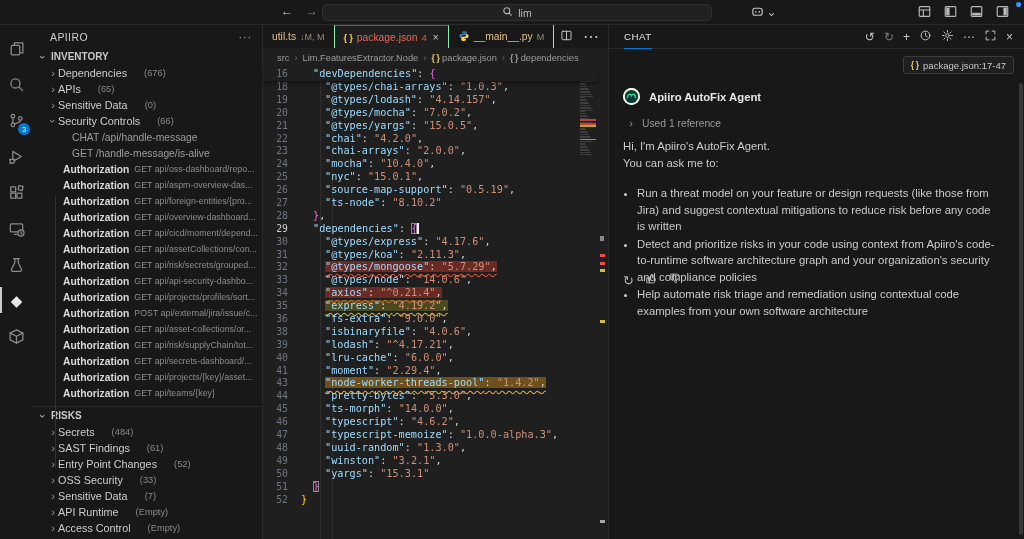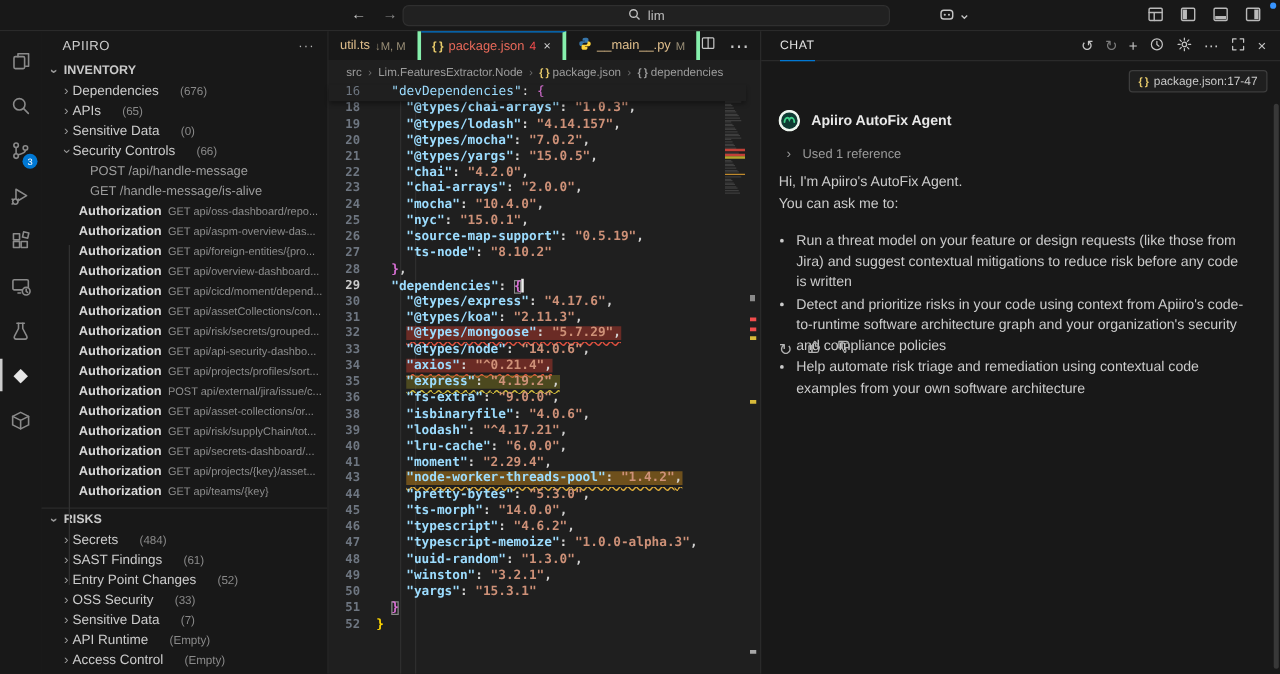--- a/index.html
+++ b/index.html
@@ -44,39 +44,39 @@
   .trow.lvl1{padding-left:15px;}
   .trow.child{padding-left:39px;color:#9d9d9d;font-size:10.3px;position:relative;}
   .trow.auth{padding:0 4px 0 30px;font-size:10.3px;}
   .auth-label{color:#dadada;font-weight:bold;margin-right:5px;}
   .auth-path{color:#8d8d8d;font-size:8.8px;overflow:hidden;text-overflow:ellipsis;}
   .guide{position:absolute;left:22px;top:131px;height:272px;width:1px;background:#313131;}
 
   
   .editor{position:absolute;left:263px;top:0;bottom:0;width:345px;background:#1f1f1f;}
   .tabs{position:absolute;left:0;top:0;right:0;height:23px;background:#181818;display:flex;}
-  .tab{display:flex;align-items:center;gap:4px;padding:0 9px;font-size:10.3px;color:#c0c0c0;border-right:3px solid #86efac;cursor:pointer;white-space:nowrap;}
+  .tab{display:flex;align-items:center;gap:4px;padding:0 9px;font-size:10.3px;color:#c0c0c0;border-right:1px solid #86efac;cursor:pointer;white-space:nowrap;}
   .tab .deco{color:#9a8f77;font-size:9px;}
   .tab.mod{color:#e2c08d;}
   .tab.active{background:#1f1f1f;border-top:1.5px solid #0078d4;color:#e8695a;}
   .tab .jsonic{color:#e8cb6b;font-size:9.5px;font-weight:bold;}
   .tab .probs{color:#f14c4c;font-size:9.5px;}
   .tab .close{color:#cfcfcf;font-size:10px;margin-left:2px;}
   .tab-actions{margin-left:auto;display:flex;align-items:center;gap:10px;color:#c5c5c5;padding-right:9px;}
   .tab-actions svg{width:13px;height:13px;}
   .breadcrumb{position:absolute;left:0;top:23px;right:0;height:20px;display:flex;align-items:center;gap:5px;
     padding-left:14px;font-size:9.3px;color:#9d9d9d;white-space:nowrap;}
   .breadcrumb .sep{color:#6a6a6a;}
   .bc-ic-y{color:#e8cb6b;font-weight:bold;font-size:8.5px;}
   .bc-ic-g{color:#9d9d9d;font-weight:bold;font-size:8.5px;}
 
   .codearea{position:absolute;left:0;top:43px;right:0;bottom:0;font-family:"DejaVu Sans Mono","Liberation Mono",monospace;}
   .iguide{position:absolute;width:1px;background:#2e2e2e;top:13px;bottom:0;}
   .sticky{position:absolute;left:0;top:0;right:11px;height:13px;background:#1f1f1f;box-shadow:0 2px 4px rgba(0,0,0,.45);z-index:3;}
-  .lines{position:absolute;left:0;top:13px;right:0;bottom:0;overflow:hidden;font-weight:bold;}
+  .lines{position:absolute;left:0;top:13px;right:0;bottom:0;overflow:hidden;}
   .cline{display:flex;height:12.9px;line-height:12.9px;position:relative;}
   .ln{width:38px;flex:none;text-align:right;padding-right:13px;color:#6e7681;font-size:9.8px;}
   .ln.cur{color:#cccccc;}
   .lc{white-space:pre;font-size:10.2px;color:#d4d4d4;}
   .tok-key{color:#9cdcfe;}
   .tok-str{color:#ce9178;}
   .tok-p{color:#d4d4d4;}
   .tok-b1{color:#ffd700;}
   .tok-b2{color:#da70d6;}
   .hl{text-underline-offset:2.5px;text-decoration-thickness:1px;text-decoration-skip-ink:none;}
@@ -250,21 +250,21 @@
           <div class="trow lvl1">
             <span class="chev">›</span>
             <span>Sensitive Data</span>
             <span class="count">(0)</span>
           </div>
           <div class="trow lvl1">
             <span class="chev open">›</span>
             <span>Security Controls</span>
             <span class="count">(66)</span>
           </div>
-          <div class="trow child">POST /api/handle-message</div>
+          <div class="trow child">CHAT /api/handle-message</div>
           <div class="trow child">GET /handle-message/is-alive</div>
           <div class="trow auth">
             <span class="auth-label">Authorization</span>
             <span class="auth-path">GET api/oss-dashboard/repo...</span>
           </div>
           <div class="trow auth">
             <span class="auth-label">Authorization</span>
             <span class="auth-path">GET api/aspm-overview-das...</span>
           </div>
           <div class="trow auth">

